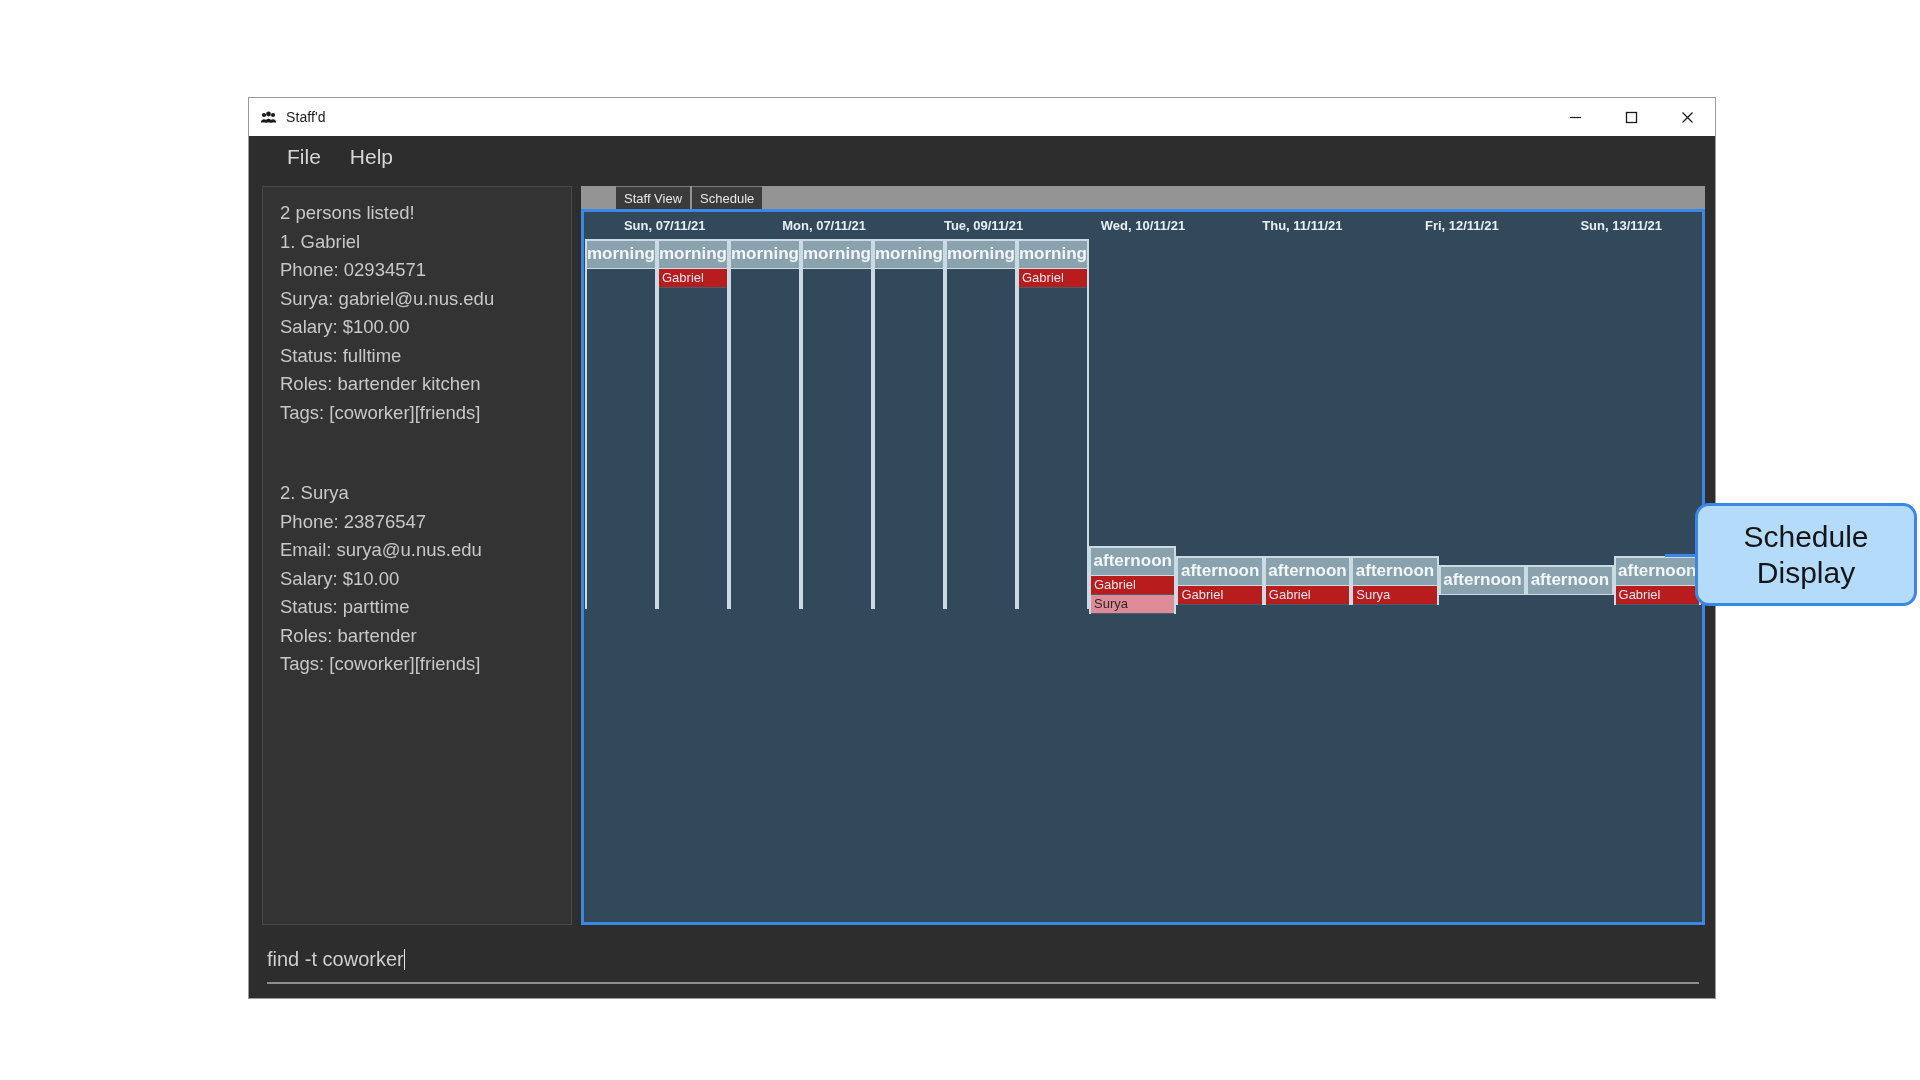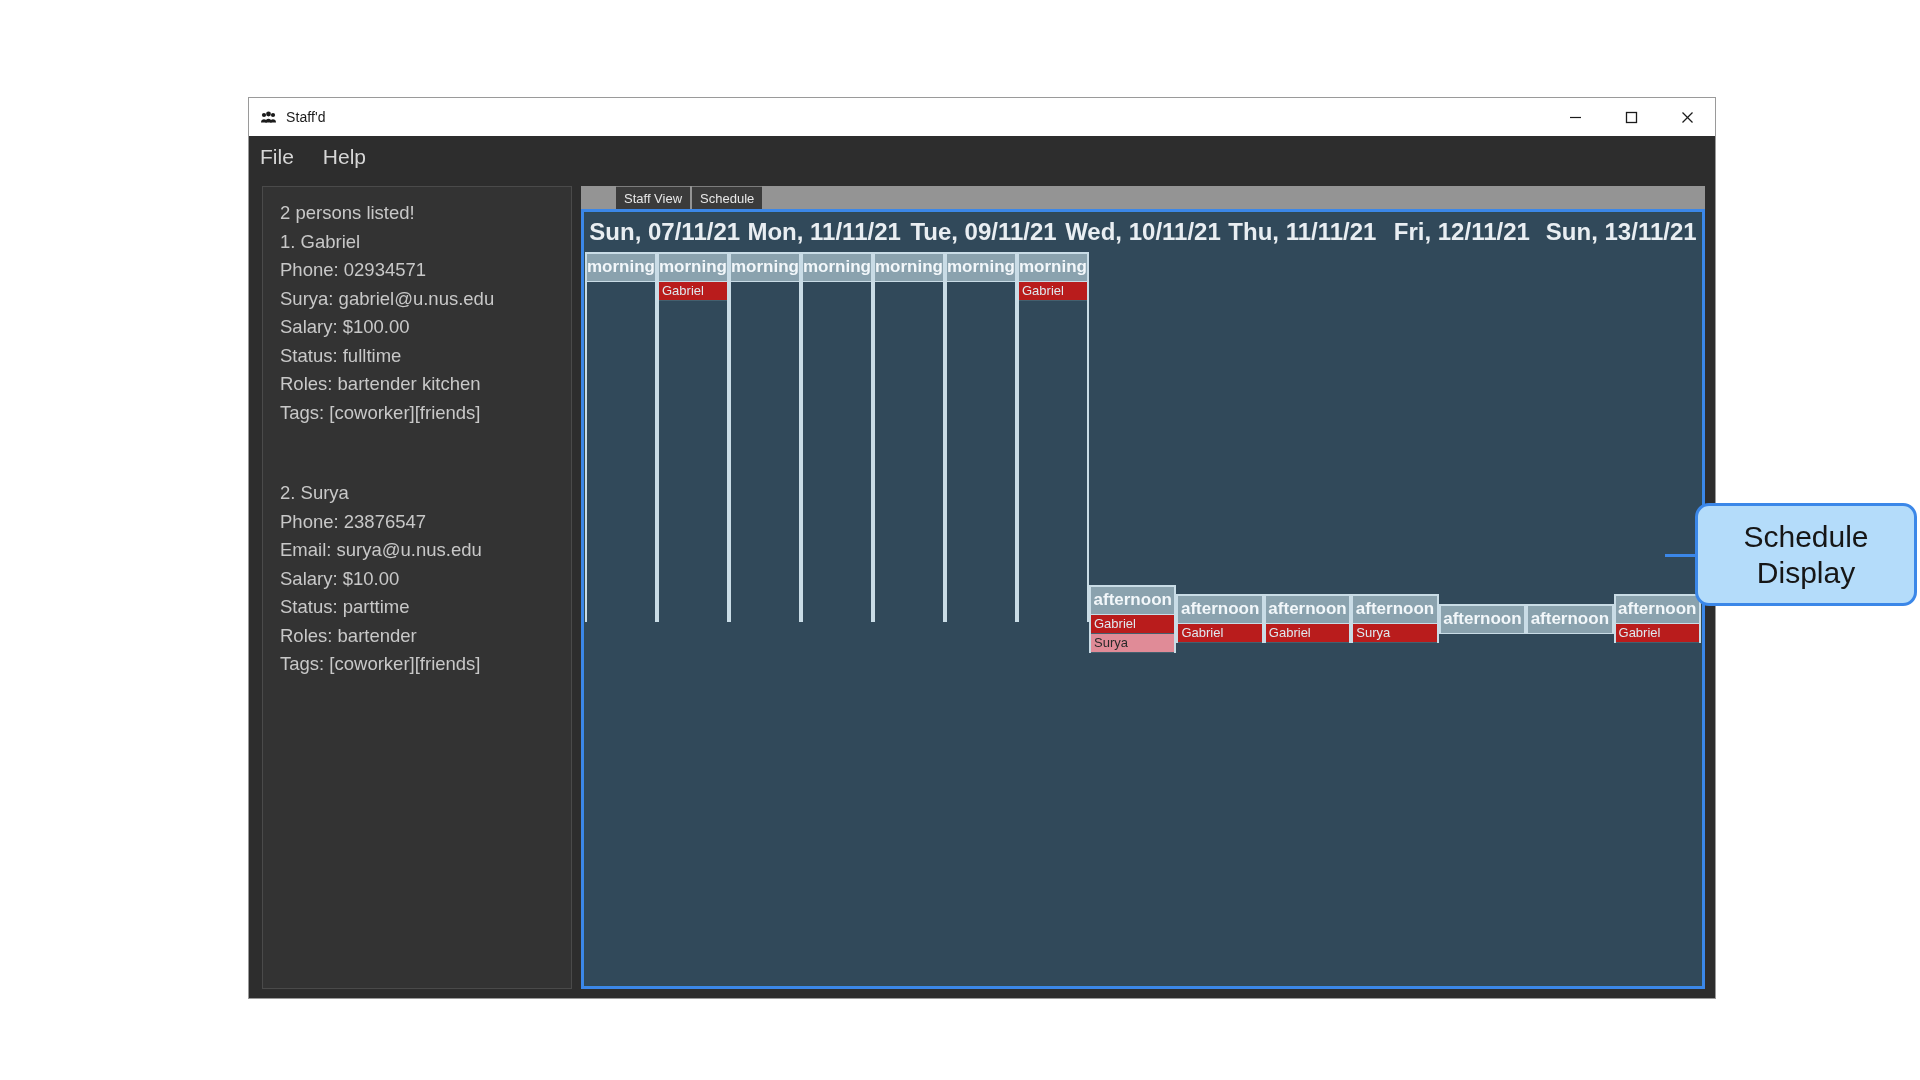--- a/index.html
+++ b/index.html
@@ -37,21 +37,21 @@
     display: flex; align-items: center; justify-content: center;
     color: #1b1b1b;
   }
   .win-btn svg { display: block; }
 
   
   .menubar {
     height: 42px;
     background: #2d2d2d;
     display: flex; align-items: center;
-    padding-left: 0; gap: 7px;
+    padding-left: 27px; gap: 7px;
     flex: 0 0 auto;
   }
   .menu-item {
     font-size: 21px;
     color: #d6d6d6;
     padding: 2px 11px;
     line-height: 1.2;
   }
 
   
@@ -120,21 +120,21 @@
   .dayheader-row {
     display: flex;
     background: #31495a;
     flex: 0 0 auto;
   }
   .dayheader {
     flex: 1 1 0;
     min-width: 0;
     text-align: center;
     color: #e9eef2;
-    font-size: 24px;
+    font-size: 13px;
     font-weight: bold;
     padding: 5px 0 6px;
   }
 
   .grid-body {
     flex: 1 1 auto;
     display: flex; flex-direction: row;
     min-height: 0;
     background: #31495a;
   }
@@ -312,21 +312,21 @@
 
         <div class="tabstrip">
           <div class="tab">Staff View</div>
           <div class="tab selected">Schedule</div>
         </div>
 
         <div class="schedule-wrap">
 
           <div class="dayheader-row">
             <div class="dayheader">Sun, 07/11/21</div>
-            <div class="dayheader">Mon, 11/11/21</div>
+            <div class="dayheader">Mon, 07/11/21</div>
             <div class="dayheader">Tue, 09/11/21</div>
             <div class="dayheader">Wed, 10/11/21</div>
             <div class="dayheader">Thu, 11/11/21</div>
             <div class="dayheader">Fri, 12/11/21</div>
             <div class="dayheader">Sun, 13/11/21</div>
           </div>
 
           <div class="grid-body">
             <div class="shift-block morning">
                 <div class="day-col">
@@ -402,20 +402,24 @@
                     <div class="slot">Gabriel</div>
                   </div>
                 </div>
               </div>
           </div>
 
         </div>
       </div>
     </div>
 
+    <div class="cmdbar">
+      <div class="cmdtext"><span>find -t coworker</span><span class="caret"></span></div>
+      <div class="cmdline"></div>
+    </div>
 
   </div>
 
   <div class="callout-leader"></div>
   <div class="callout">
     <div class="callout-line">Schedule</div>
     <div class="callout-line">Display</div>
   </div>
 
 </div>

